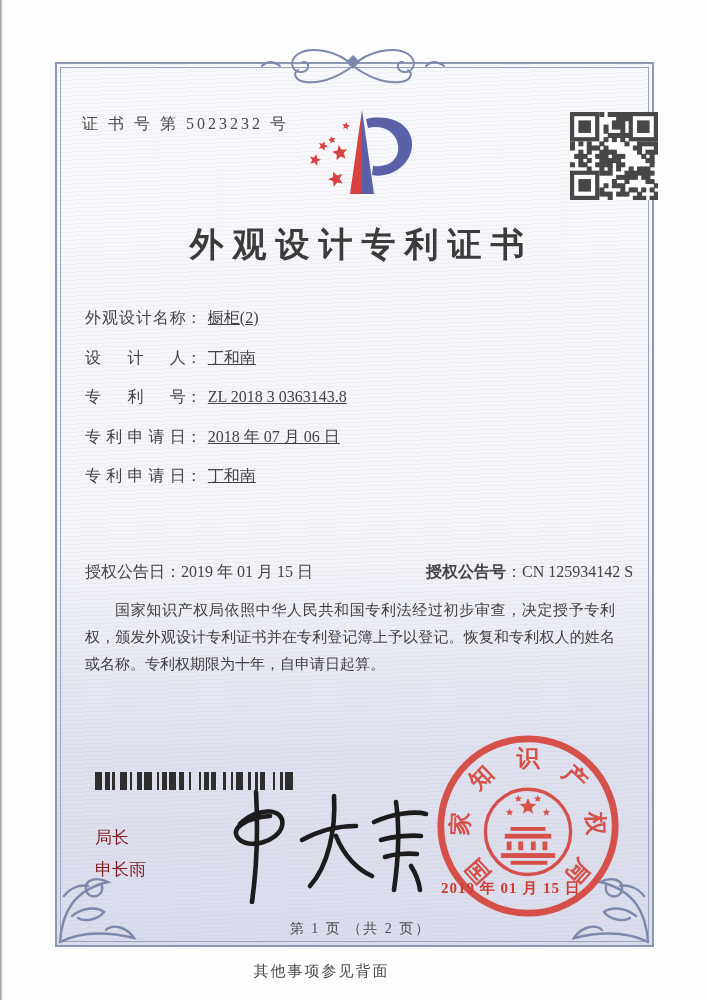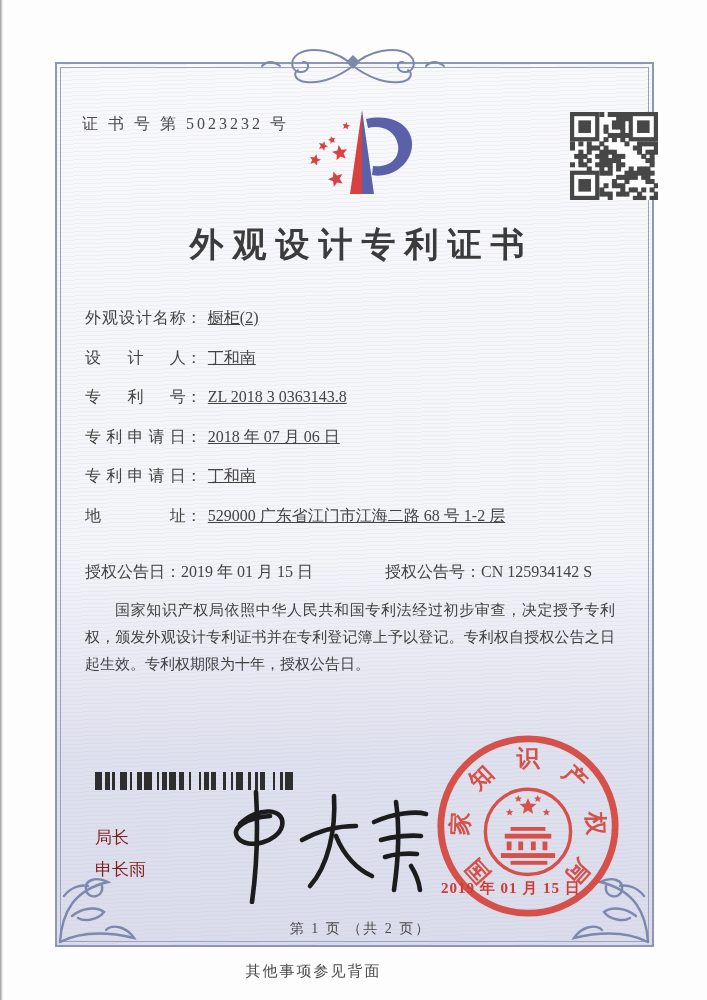--- a/index.html
+++ b/index.html
@@ -14,34 +14,34 @@
   .frame::before{content:"";position:absolute;inset:3px;border:1px solid #9aa2bd;pointer-events:none;}
   .abs{position:absolute;}
   .cert-no{left:82px;top:114px;font-size:16px;letter-spacing:3px;color:#4a4a4a;}
   .title{left:8px;top:222px;width:707px;text-align:center;font-size:34px;font-weight:bold;
          letter-spacing:9px;color:#3b3b3b;}
   .fields{left:85px;top:308px;width:540px;font-size:16px;color:#434343;text-decoration:underline;}
   .field-row{margin-bottom:18.5px;white-space:nowrap;}
   .field-label{display:inline-block;width:6.3em;text-align:justify;text-align-last:justify;vertical-align:top;}
   .field-colon{display:inline-block;margin-right:6px;}
   .grant-row{left:85px;top:562px;width:560px;font-size:16px;color:#434343;white-space:nowrap;}
-  .grant-right{margin-left:72px;}
+  .grant-right{margin-left:113px;font-weight:bold;}
   .paragraphs{left:85px;top:597px;width:530px;font-size:15px;line-height:27px;
               text-align:justify;color:#3f3f3f;}
   .paragraphs p{margin:0;text-indent:2em;}
   .barcode{left:95px;top:772px;width:200px;height:18px;display:flex;align-items:stretch;}
   .barcode i{display:block;background:#2e2e2e;}
   .signer{left:95px;top:822px;font-size:17px;color:#7f1d1d;line-height:32px;}
   .signature-svg{left:190px;top:778px;}
   .qr{left:570px;top:112px;}
   .logo{left:293px;top:100px;}
   .seal{left:430px;top:733px;}
   .seal-date{left:441px;top:879px;font-size:15px;color:#cf3a31;letter-spacing:1px;font-weight:bold;}
   .page-indicator{left:7px;top:920px;width:707px;text-align:center;font-size:14px;letter-spacing:2px;color:#4a4a4a;}
-  .back-note{left:4px;top:962px;width:619px;text-align:center;font-size:15px;letter-spacing:2px;color:#4a4a4a;}
+  .back-note{left:12px;top:962px;width:619px;text-align:center;font-size:15px;letter-spacing:2px;color:#4a4a4a;}
   .ornament{color:#7d88ad;}
 </style>
 </head>
 <body>
 
 <div class="scan-edge"></div>
 
 <div class="frame"></div>
 
 <svg class="abs ornament" style="left:258px;top:40px;" width="190" height="52" viewBox="0 0 190 52" fill="none" stroke="#7d88ad" stroke-width="2" stroke-linecap="round">
@@ -236,29 +236,28 @@
 </svg>
 
 <div class="abs title">外观设计专利证书</div>
 
 <div class="abs fields">
     <div class="field-row"><span class="field-label">外观设计名称</span><span class="field-colon">：</span><span class="field-value">橱柜(2)</span></div>
     <div class="field-row"><span class="field-label">设计人</span><span class="field-colon">：</span><span class="field-value">丁和南</span></div>
     <div class="field-row"><span class="field-label">专利号</span><span class="field-colon">：</span><span class="field-value">ZL 2018 3 0363143.8</span></div>
     <div class="field-row"><span class="field-label">专利申请日</span><span class="field-colon">：</span><span class="field-value">2018 年 07 月 06 日</span></div>
     <div class="field-row"><span class="field-label">专利申请日</span><span class="field-colon">：</span><span class="field-value">丁和南</span></div>
-    <div class="field-row"><span class="field-label">地址</span><span class="field-colon">：</span><span class="field-value">529000 广东省江门市江海二路 68 号 1-2 层</span></div>
   </div>
 
 <div class="abs grant-row">
   <span>授权公告日</span><span>：</span><span>2019 年 01 月 15 日</span><span class="grant-right">授权公告号</span><span>：</span><span>CN 125934142 S</span>
 </div>
 
 <div class="abs paragraphs">
-  <p>国家知识产权局依照中华人民共和国专利法经过初步审查，决定授予专利权，颁发外观设计专利证书并在专利登记簿上予以登记。专利权自授权公告之日起生效。专利权期限为十年，授权公告日。</p>
+  <p>国家知识产权局依照中华人民共和国专利法经过初步审查，决定授予专利权，颁发外观设计专利证书并在专利登记簿上予以登记。恢复和专利权人的姓名或名称。专利权期限为十年，自申请日起算。</p>
 </div>
 
 <div class="abs barcode" id="barcode">
     <i style="width: 7.40741px;"></i>
     <i style="width: 2.46914px; background: transparent;"></i>
     <i style="width: 4.93827px;"></i>
     <i style="width: 2.46914px; background: transparent;"></i>
     <i style="width: 2.46914px;"></i>
     <i style="width: 4.93827px; background: transparent;"></i>
     <i style="width: 7.40741px;"></i>

